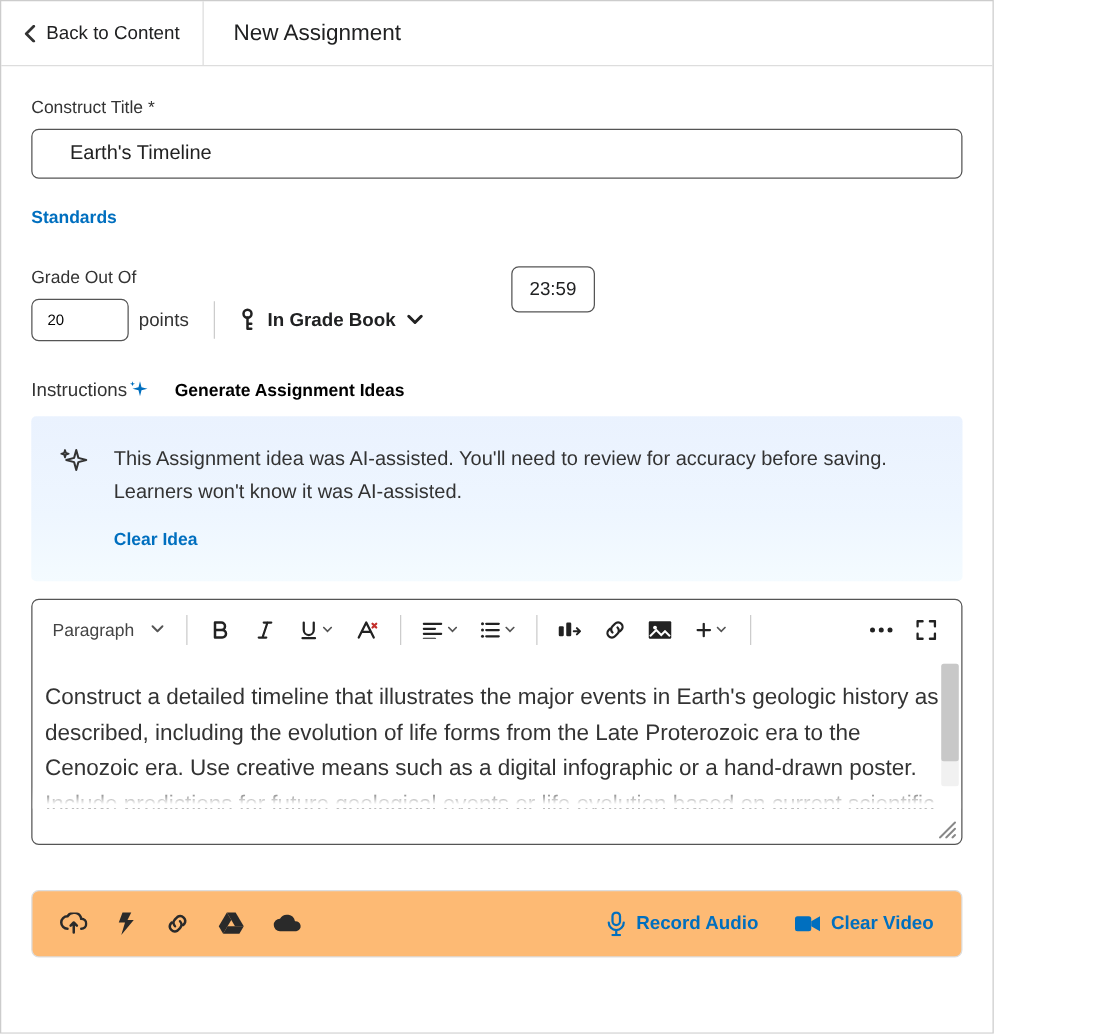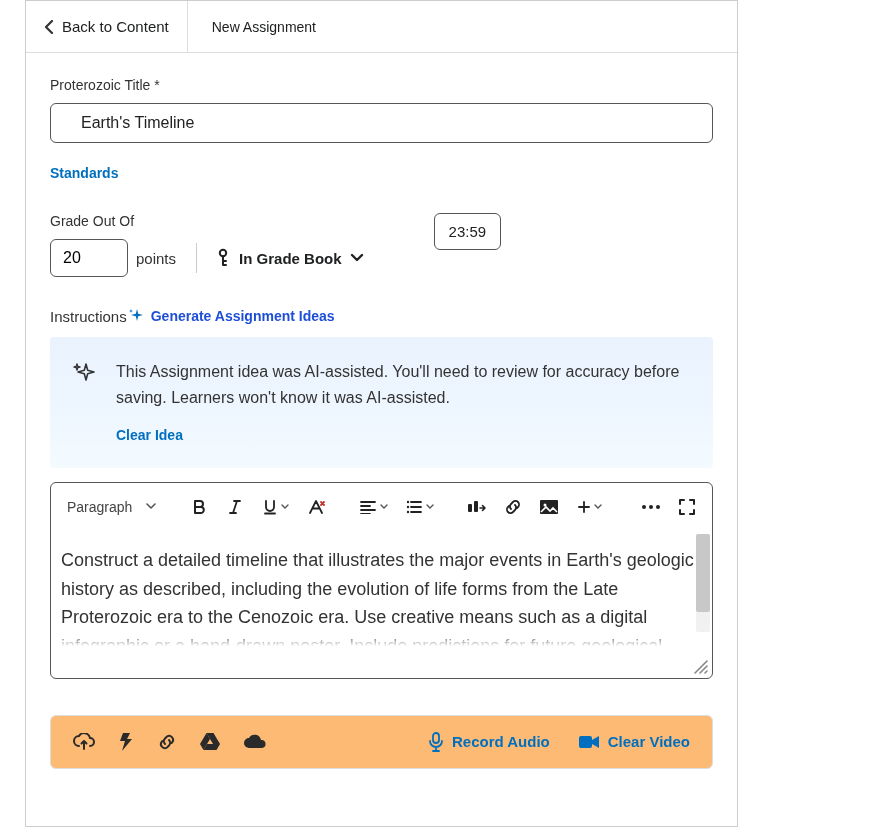--- a/index.html
+++ b/index.html
@@ -4,47 +4,46 @@
 <style>
   * { box-sizing: border-box; }
   body {
     margin: 0;
     font-family: -apple-system, BlinkMacSystemFont, "Segoe UI", Helvetica, Arial, sans-serif;
     font-size: 14px;
     color: #202122;
     background: #fff;
   }
   .app {
-    width: 713px;
+    width: 795px;
     height: 827px;
     border: 1px solid #ccc;
     display: flex;
     flex-direction: column;
-    margin-left: 25px;
   }
   .header {
     display: flex;
     align-items: stretch;
     border-bottom: 1px solid #ddd;
     height: 52px;
   }
   .back-btn {
     display: flex;
     align-items: center;
     padding: 0 18px;
     border-right: 1px solid #ddd;
     cursor: pointer;
     font-size: 15px;
     gap: 8px;
   }
   .page-title {
     display: flex;
     align-items: center;
     padding: 0 24px;
-    font-size: 14px;
+    font-size: 18px;
   }
   .content {
     padding: 24px;
     flex: 1;
     overflow: auto;
   }
   .field-label {
     font-size: 14px;
     margin-bottom: 10px;
     color: #333;
@@ -71,21 +70,21 @@
     gap: 70px;
     margin-top: 32px;
   }
   .grade-group .inputs {
     display: flex;
     align-items: center;
     gap: 8px;
   }
   .grade-input {
     width: 78px;
-    font-size: 16px;
+    font-size: 12px;
     padding: 9px 12px;
     border: 1px solid #555;
     border-radius: 6px;
   }
   .points-label {
     font-size: 15px;
     color: #333;
   }
   .vsep {
     width: 1px;
@@ -121,27 +120,27 @@
     justify-content: flex-start;
     align-items: center;
     margin-top: 30px;
     margin-bottom: 12px;
   }
   .instructions-label {
     font-size: 15px;
     color: #333;
   }
   .gen-ideas {
-    color: #1d4ed8;
+    color: #000000;
     font-weight: 600;
     font-size: 14px;
     cursor: pointer;
     display: flex;
     align-items: center;
-    gap: 6px;
+    gap: 20px;
   }
   .ai-banner {
     background: linear-gradient(to bottom, #eaf2fe 0%, #eef6ff 60%, #f4fbff 100%);
     border-radius: 4px;
     padding: 22px 22px 20px 22px;
     display: flex;
     gap: 20px;
     margin-bottom: 14px;
   }
   .ai-banner-text {
@@ -284,21 +283,21 @@
         <svg width="10" height="14" viewBox="0 0 10 14">
             <path d="M8 1 L2 7 L8 13" stroke="#333" stroke-width="2.2" fill="none" stroke-linecap="round" stroke-linejoin="round"></path>
           </svg>
       </span>
       <span>Back to Content</span>
     </div>
     <div class="page-title">New Assignment</div>
   </div>
 
   <div class="content">
-    <div class="field-label">Proterozoic Title *</div>
+    <div class="field-label">Construct Title *</div>
     <input class="title-input" value="Earth's Timeline" style="">
 
     <div class="standards-link">Standards</div>
 
     <div class="row2">
       <div class="grade-group">
         <div class="field-label">Grade Out Of</div>
         <div class="inputs">
           <input class="grade-input" value="20" style="">
           <span class="points-label">points</span>

